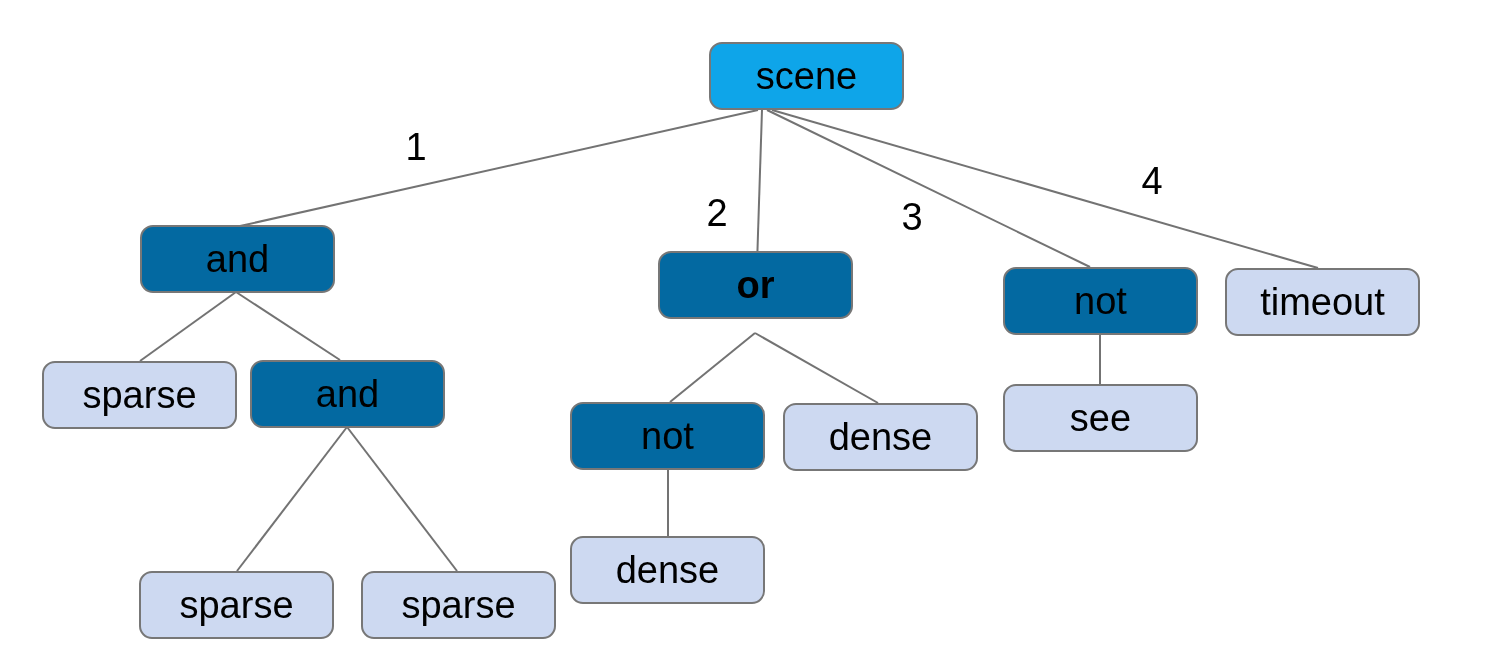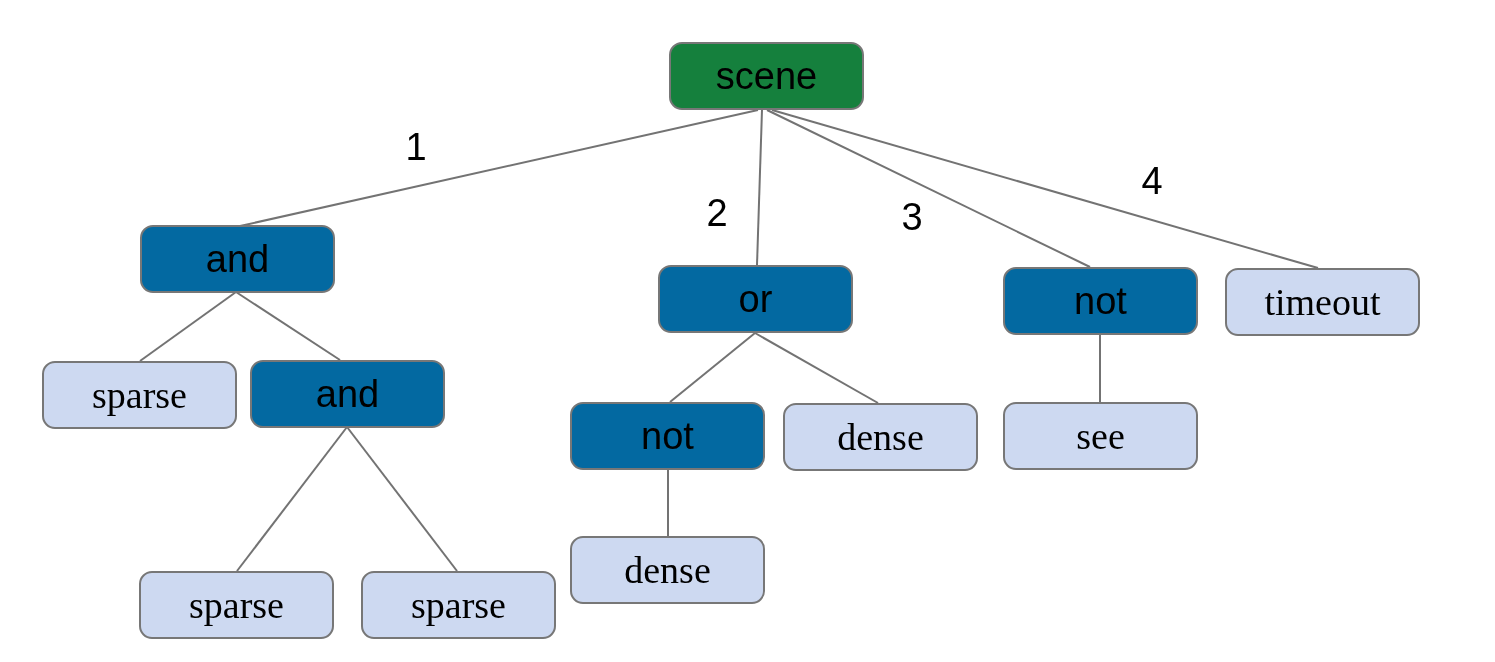--- a/index.html
+++ b/index.html
@@ -34,34 +34,34 @@
     border: 2.5px solid #777777;
     border-radius: 13px;
     display: flex;
     align-items: center;
     justify-content: center;
     font-size: 38px;
     line-height: 1;
     color: #000000;
     z-index: 2;
   }
-  .fill-root     { background: #15803d; }
+  .fill-root     { background: #0ea5e9; margin-left: 40px; }
   .fill-operator { background: #0369a1; }
-  .fill-leaf     { background: #cdd9f1; font-family: Liberation Serif, serif; }
+  .fill-leaf     { background: #cdd9f1; }
 
   #n-scene   { left: 669px;  top: 42px;  }
   #n-and1    { left: 140px;  top: 225px; }
-  #n-or1     { left: 658px;  top: 265px; }
+  #n-or1     { left: 658px;  top: 251px; font-weight: bold; }
   #n-not2    { left: 1003px; top: 267px; }
   #n-timeout { left: 1225px; top: 268px; }
   #n-sparse1 { left: 42px;   top: 361px; }
   #n-and2    { left: 250px;  top: 360px; }
   #n-not1    { left: 570px;  top: 402px; }
   #n-dense1  { left: 783px;  top: 403px; }
-  #n-see     { left: 1003px; top: 402px; }
+  #n-see     { left: 1003px; top: 384px; }
   #n-dense2  { left: 570px;  top: 536px; }
   #n-sparse2 { left: 139px;  top: 571px; }
   #n-sparse3 { left: 361px;  top: 571px; }
 
   .edge-label {
     position: absolute;
     transform: translate(-50%, -50%);
     font-size: 38px;
     color: #000000;
     z-index: 3;

